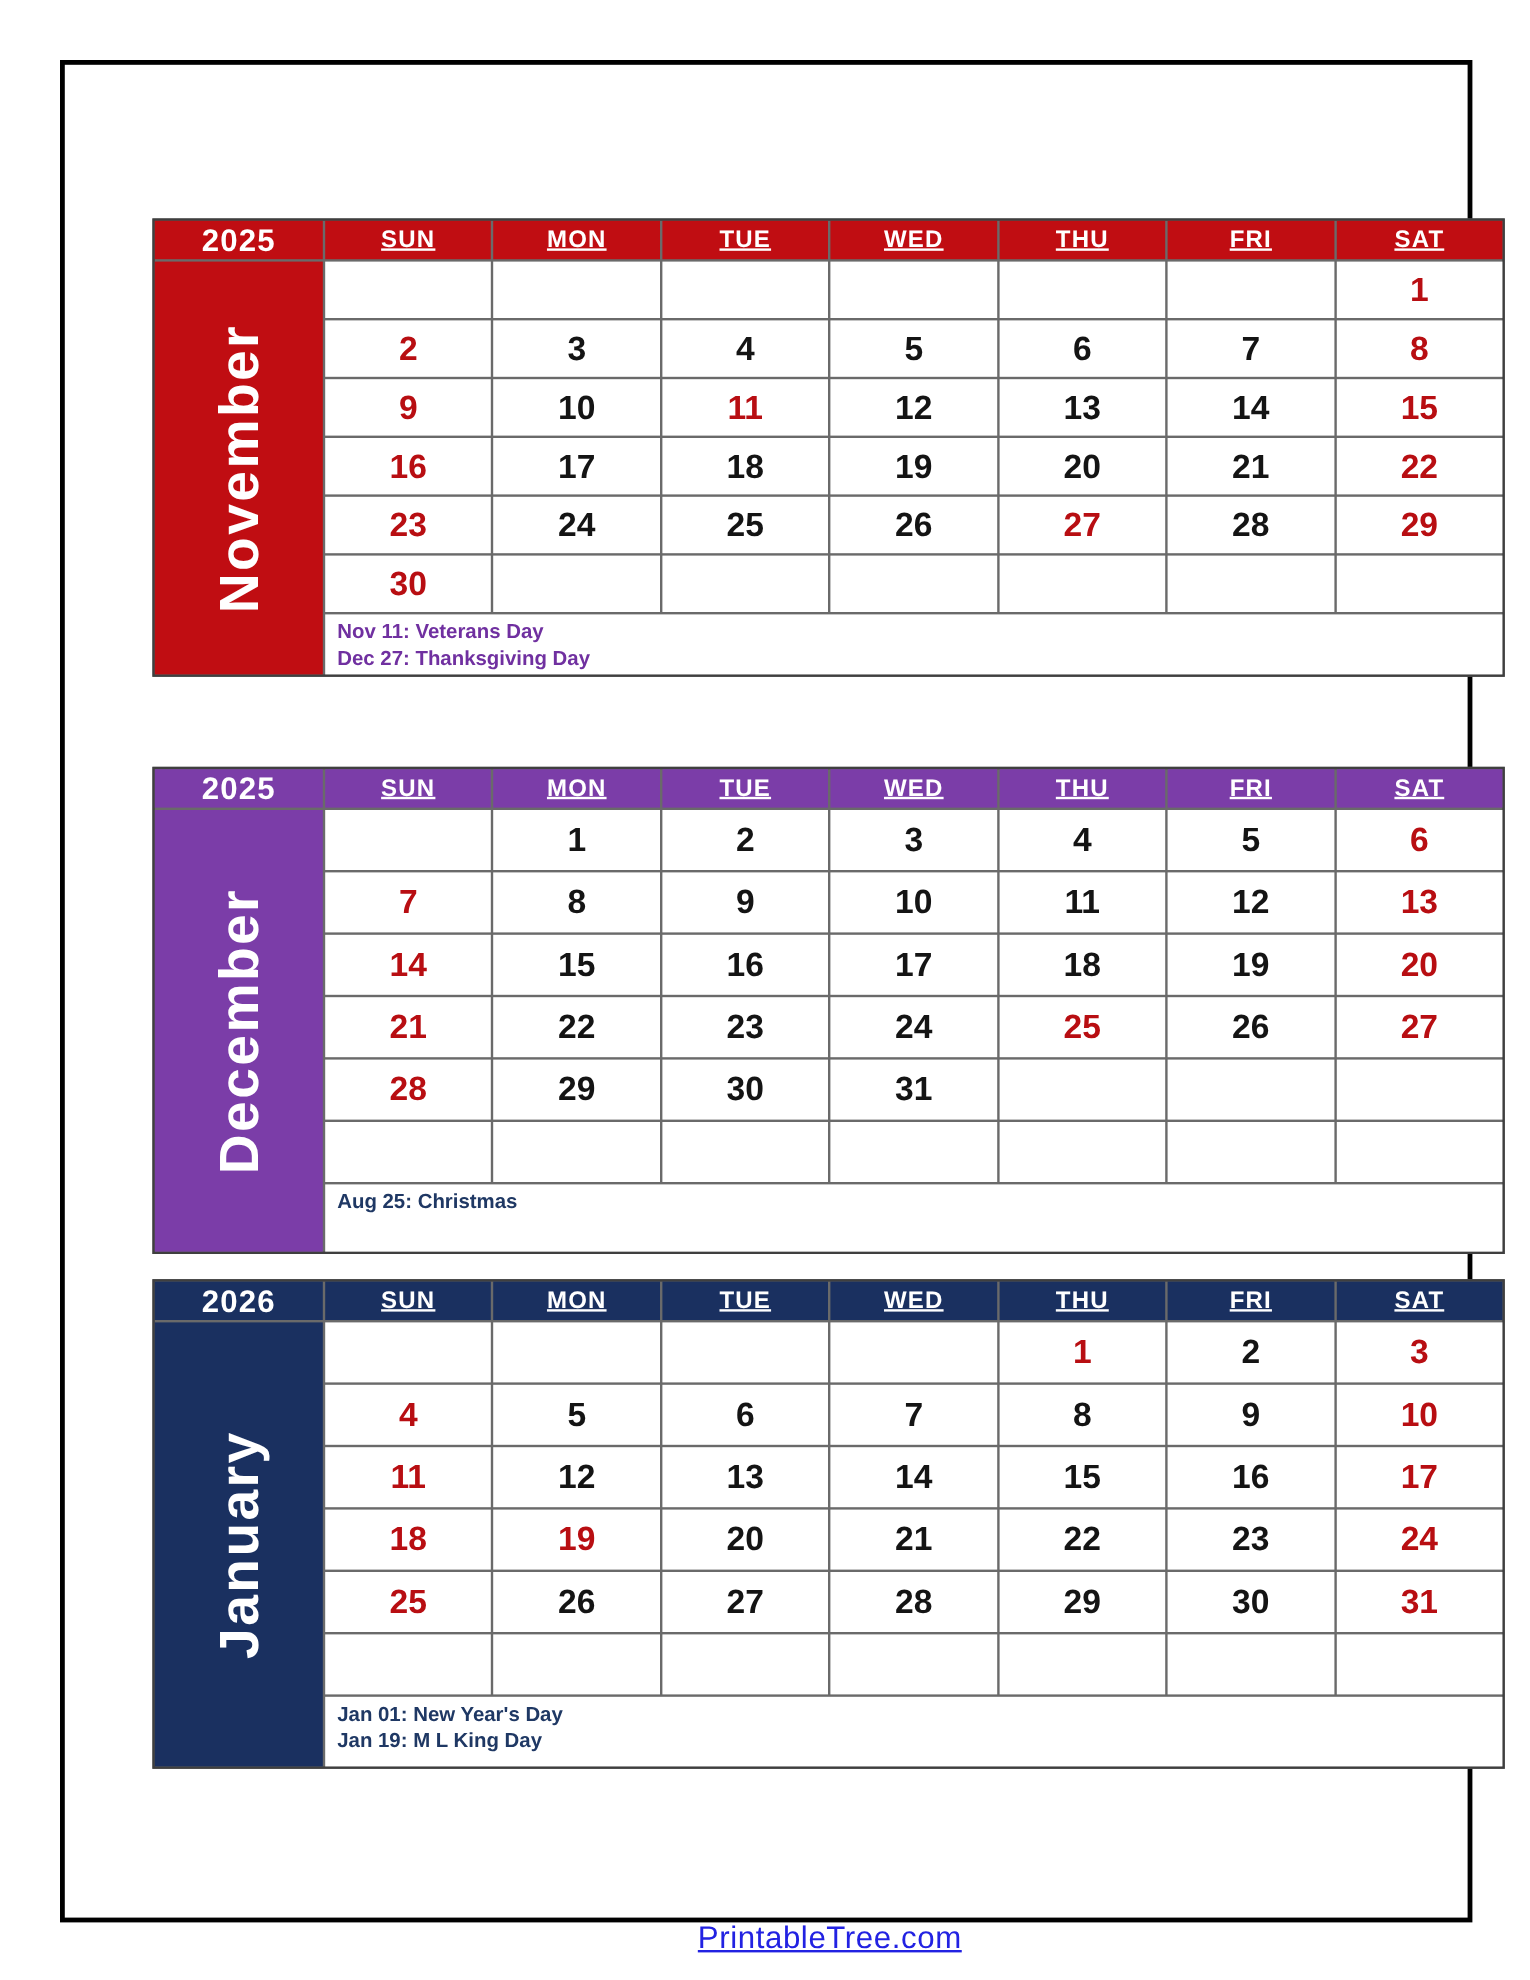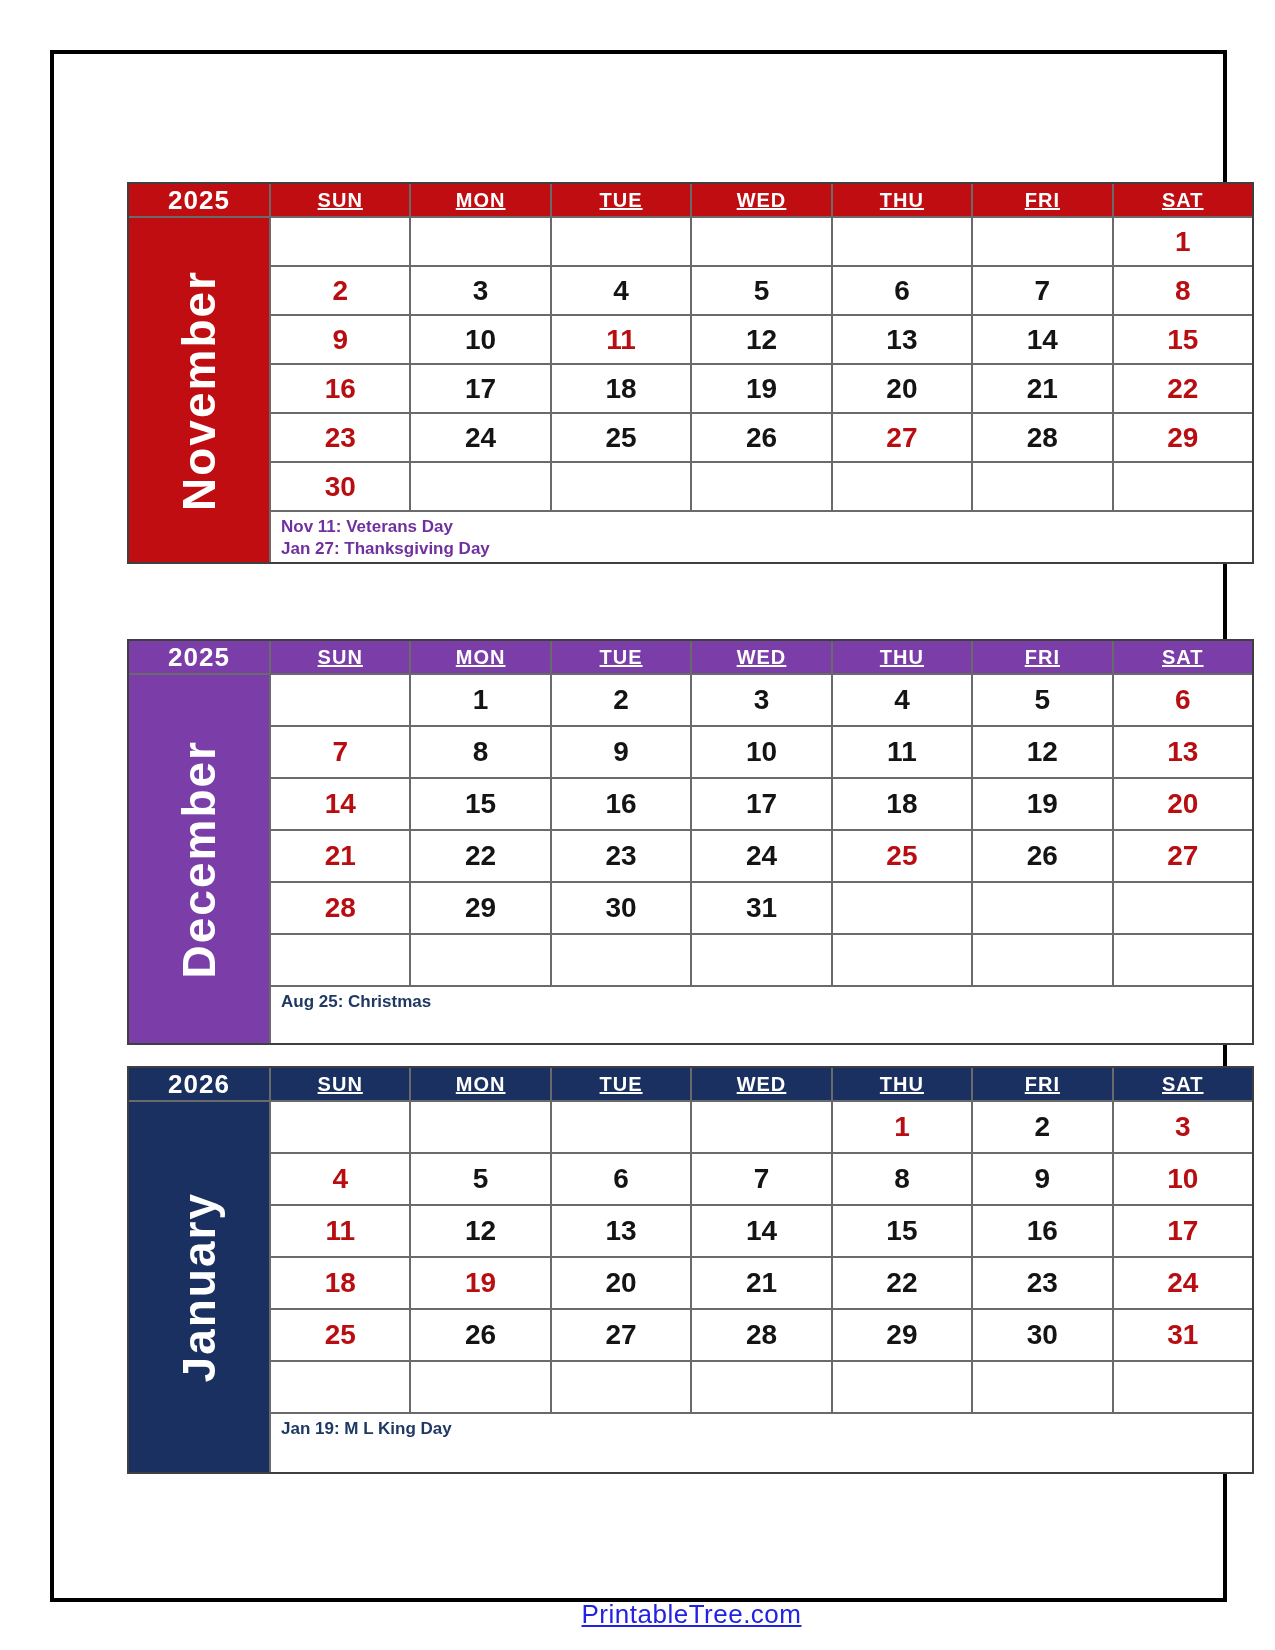--- a/index.html
+++ b/index.html
@@ -134,21 +134,21 @@
       <div class="date-cell red" style="grid-area: 6 / 8;">29</div>
       <div class="date-cell red" style="grid-area: 7 / 2;">30</div>
       <div class="date-cell" style="grid-area: 7 / 3;"></div>
       <div class="date-cell" style="grid-area: 7 / 4;"></div>
       <div class="date-cell" style="grid-area: 7 / 5;"></div>
       <div class="date-cell" style="grid-area: 7 / 6;"></div>
       <div class="date-cell" style="grid-area: 7 / 7;"></div>
       <div class="date-cell" style="grid-area: 7 / 8;"></div>
       <div class="notes-cell">
       <div class="note-line">Nov 11: Veterans Day</div>
-      <div class="note-line">Jan 27: Thanksgiving Day</div>
+      <div class="note-line">Dec 27: Thanksgiving Day</div>
     </div>
   </section>
 
   <section class="cal cal-1" style="--theme: #7B3DA8; --note-color: #1F3864; --red: #B80E12;">
     <div class="year-cell">2025</div>
     <div class="dow-cell" style="grid-area: 1 / 2;">SUN</div>
       <div class="dow-cell" style="grid-area: 1 / 3;">MON</div>
       <div class="dow-cell" style="grid-area: 1 / 4;">TUE</div>
       <div class="dow-cell" style="grid-area: 1 / 5;">WED</div>
       <div class="dow-cell" style="grid-area: 1 / 6;">THU</div>
@@ -252,20 +252,21 @@
       <div class="date-cell" style="grid-area: 6 / 7;">30</div>
       <div class="date-cell red" style="grid-area: 6 / 8;">31</div>
       <div class="date-cell" style="grid-area: 7 / 2;"></div>
       <div class="date-cell" style="grid-area: 7 / 3;"></div>
       <div class="date-cell" style="grid-area: 7 / 4;"></div>
       <div class="date-cell" style="grid-area: 7 / 5;"></div>
       <div class="date-cell" style="grid-area: 7 / 6;"></div>
       <div class="date-cell" style="grid-area: 7 / 7;"></div>
       <div class="date-cell" style="grid-area: 7 / 8;"></div>
       <div class="notes-cell">
+      <div class="note-line">Jan 01: New Year's Day</div>
       <div class="note-line">Jan 19: M L King Day</div>
     </div>
   </section>
 
   <div class="footer">
     <a href="#" style="color: rgb(34, 34, 226);">PrintableTree.com</a>
   </div>
 
 </div>
 

